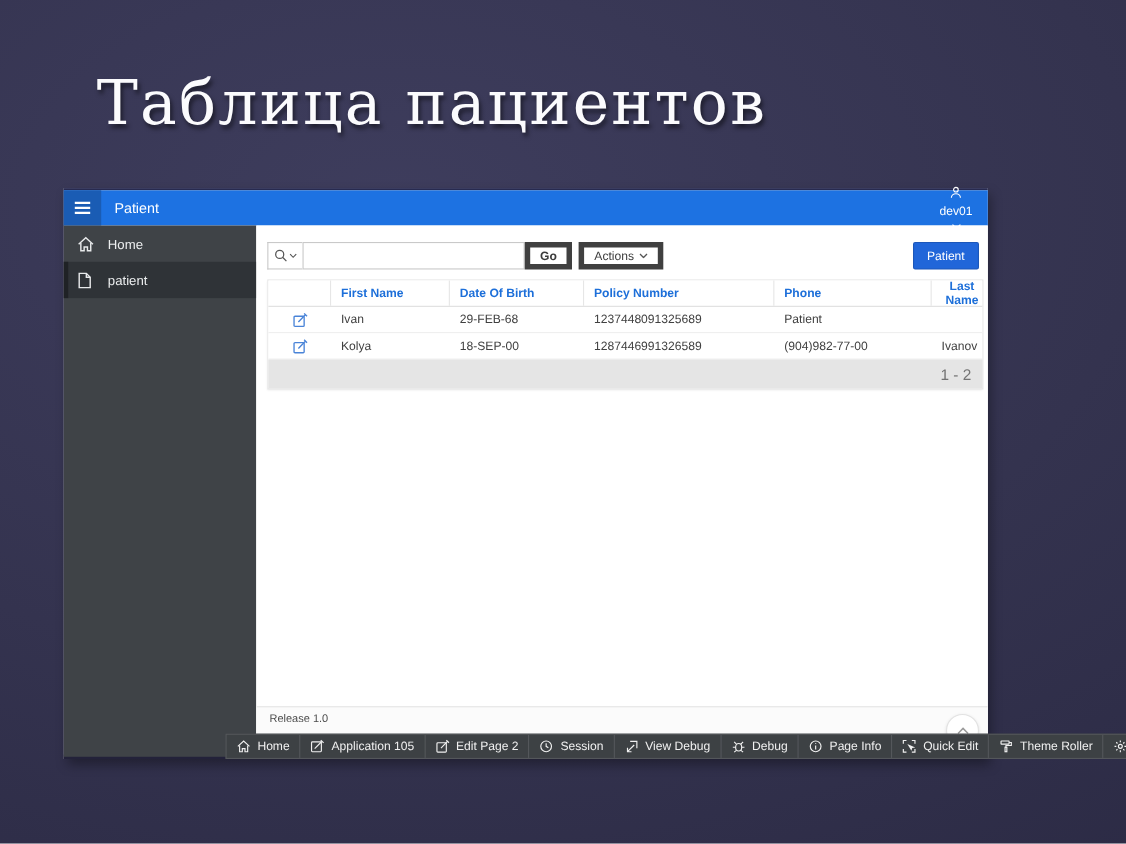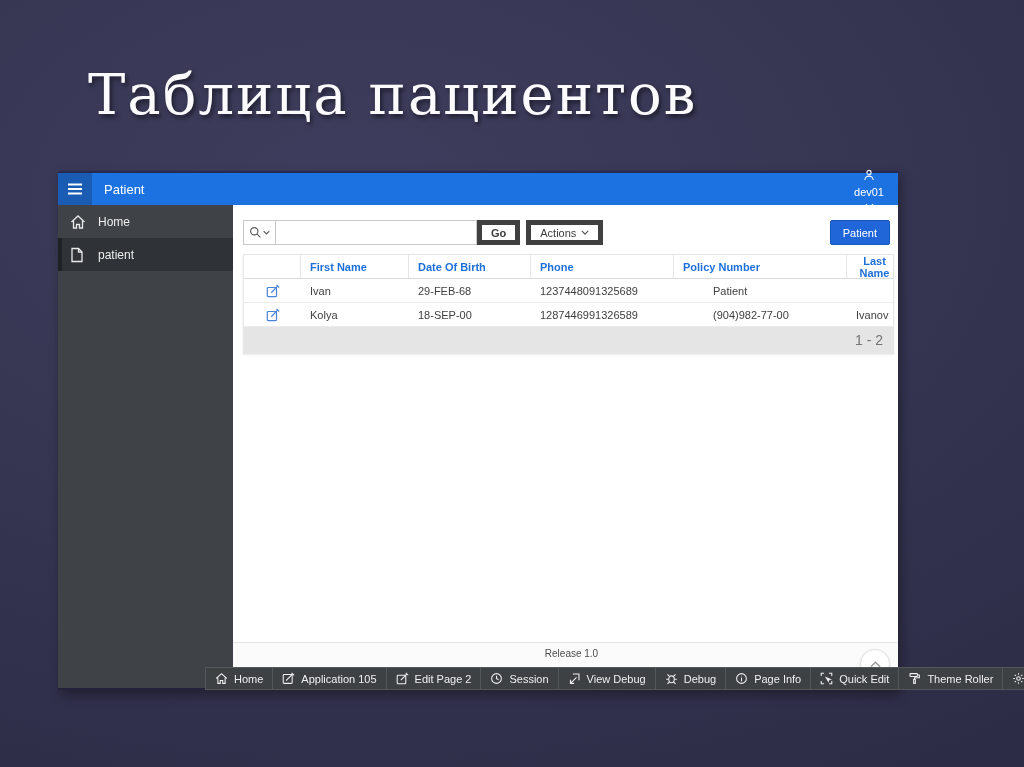--- a/index.html
+++ b/index.html
@@ -55,21 +55,21 @@
   .t-cell { display:flex; align-items:center; padding-left:9px; }
   .t-row.head .t-cell { border-right:1px solid #e6e6e6; }
   .t-row.head .t-cell:last-child { border-right:none; }
   .c0 { width:57px; justify-content:center; padding-left:0; }
   .c1 { width:108px; } .c2 { width:122px; } .c3 { width:173px; } .c4 { width:143px; } .c5 { flex:1; }
   .edit-link { cursor:pointer; color:#4a84d8; display:flex; }
   .pager-row { height:26px; display:flex; align-items:center; justify-content:flex-end; padding-right:10px; font-size:14px; color:#737373; background:#e5e5e5; }
 
   
   .content-footer { position:absolute; left:0; right:0; bottom:0; height:46px; background:#fbfbfb; border-top:1px solid #e4e4e4; }
-  .release-text { font-size:10px; color:#4c4c4c; padding:5px 0 0 12px;text-align:center; }
+  .release-text { font-size:10px; color:#4c4c4c; padding:5px 0 0 12px; }
   .scroll-top { position:absolute; right:8px; bottom:9px; width:30px; height:30px; border-radius:50%; background:#fff; border:1px solid #e2e2e2; box-shadow:0 1px 3px rgba(0,0,0,.12); display:flex; align-items:center; justify-content:center; color:#9a9a9a; cursor:pointer; }
 
   
   .dev-toolbar { position:absolute; left:205px; top:667px; height:23px; display:flex; background:#3d4144; border:1px solid #54575b; z-index:5; }
   .dev-item { display:flex; align-items:center; gap:6px; padding:0 9px; color:#f0f0f0; font-size:11px; border-right:1px solid #54575b; cursor:pointer; white-space:nowrap; }
   .dev-item:last-child { border-right:none; }
   .dev-item .ic { width:13px; height:13px; }
 
   svg { display:block; }
 </style>
@@ -162,22 +162,22 @@
             </span>
           </button>
           <button class="create-btn">Patient</button>
         </div>
 
         <div class="report-card">
           <div class="t-row head">
             <div class="t-cell c0"></div>
             <div class="t-cell c1">First Name</div>
             <div class="t-cell c2">Date Of Birth</div>
+            <div class="t-cell c3">Policy Number</div>
             <div class="t-cell c4">Phone</div>
-            <div class="t-cell c3">Policy Number</div>
             <div class="t-cell c5">Last Name</div>
           </div>
 
           <div class="t-row">
             <div class="t-cell c0">
               <span class="edit-link">
                 <svg width="14" height="14" viewBox="0 0 16 16" fill="none" stroke="#4a84d8" stroke-width="1.4">
                     <rect x="1.5" y="4" width="10.5" height="10.5" rx="1"></rect>
                     <path d="M6 10 L13.5 2.2 M12 1 L15 4"></path>
                   </svg>

